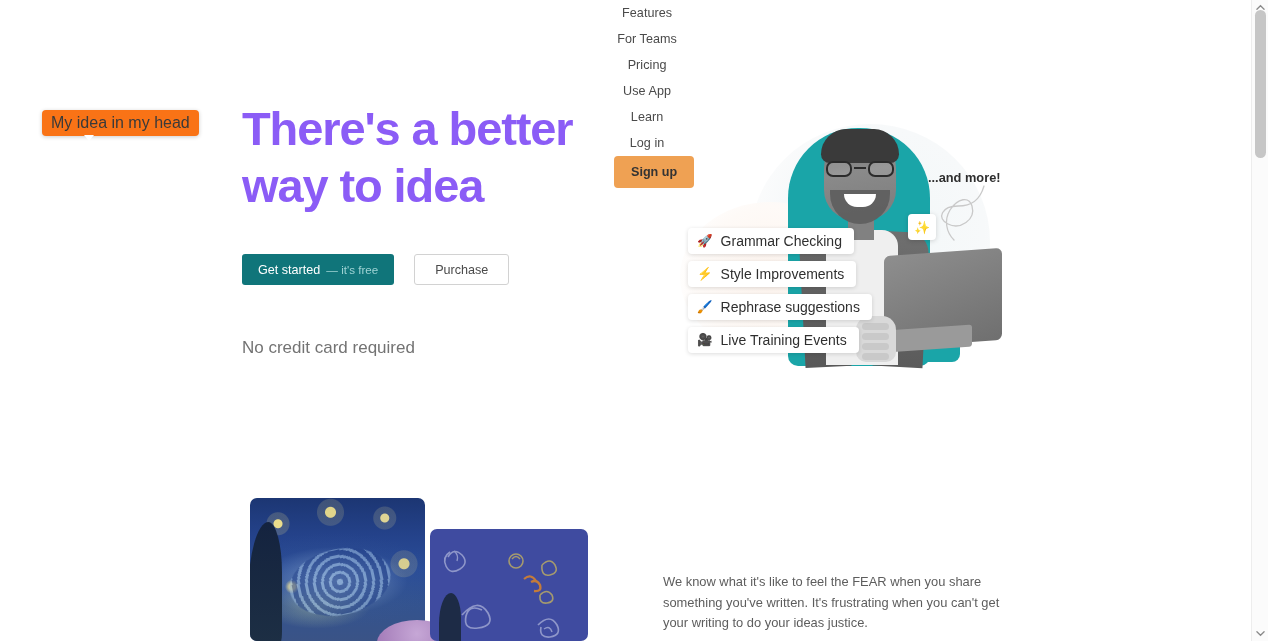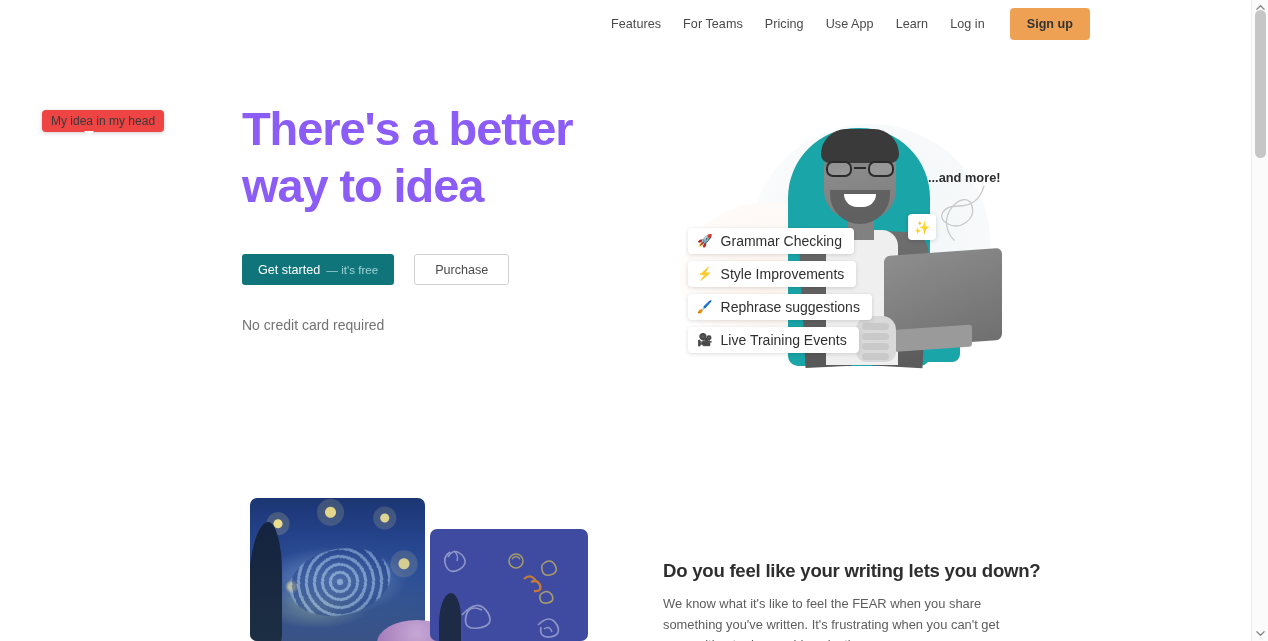--- a/index.html
+++ b/index.html
@@ -38,21 +38,21 @@
     background: #0f8b8d;
     display: flex; align-items: center; justify-content: center;
     flex: none;
   }
   .brand-name {
     font-size: 16.5px; font-weight: bold; color: #3b3b3b;
     letter-spacing: -0.1px; white-space: nowrap;
   }
   .nav {
     position: absolute; left: 600px; top: 0; height: 48px;
-    display: flex; align-items: center; gap: 0px;
+    display: flex; align-items: center; gap: 0px; flex-direction: column;
   }
   .nav a {
     font-size: 12.6px; color: #4a4a4a; text-decoration: none;
     padding: 6px 11px; white-space: nowrap; letter-spacing: 0.05px;
   }
   .signup {
     margin-left: 14px;
     background: #efa153; color: #333333;
     font-size: 12.6px; font-weight: bold;
     padding: 9px 17px; border-radius: 4px;
@@ -80,21 +80,21 @@
     font-family: "Liberation Sans", sans-serif; white-space: nowrap;
   }
   .btn-primary .lbl { font-weight: normal; }
   .btn-primary .sub { color: #9fd3d4; font-weight: normal; font-size: 11.6px; }
   .btn-secondary {
     background: #ffffff; color: #4a4a4a; border: 1px solid #d2d2d2;
     padding: 0 20px; height: 31px; border-radius: 3px;
     font-size: 12.6px; cursor: pointer;
     font-family: "Liberation Sans", sans-serif; white-space: nowrap;
   }
-  .hero-note { margin-top: 32px; font-size: 14px; color: #737373; }
+  .hero-note { margin-top: 53px; font-size: 17px; color: #737373; }
 
   
   .hero-art {
     position: absolute; left: 660px; top: 92px;
     width: 370px; height: 300px;
   }
   .art-blob {
     position: absolute; left: 90px; top: 32px;
     width: 240px; height: 235px; border-radius: 50%;
     background: radial-gradient(circle at 55% 45%, #f2f7f8 0%, #f7f9fa 55%, #fdfdfd 78%, #ffffff 100%);
@@ -241,23 +241,23 @@
     filter: blur(0.6px);
     transform: rotate(-12deg);
   }
   .cypress {
     position: absolute; left: -2px; bottom: -6px; width: 34px; height: 125px;
     background: linear-gradient(180deg,#14233f,#1d2f44);
     border-radius: 60% 40% 12% 12%;
   }
   .img-caption {
     position: absolute; left: 42px; top: 110px;
-    background: #ef4444; border-radius: 4px;
+    background: #f97316; border-radius: 4px;
     box-shadow: 0 1px 4px rgba(0,0,0,.2);
-    padding: 4px 9px; font-size: 12px; color: #3a3a3a;
+    padding: 4px 9px; font-size: 16px; color: #3a3a3a;
     white-space: nowrap; z-index: 6;
   }
   .img-caption::after {
     content: ""; position: absolute; left: 42px; bottom: -5px;
     border-left: 5px solid transparent; border-right: 5px solid transparent;
     border-top: 6px solid #ffffff;
   }
   .lower-img2 {
     position: absolute; left: 430px; top: 529px;
     width: 158px; height: 112px;
@@ -415,21 +415,20 @@
       <path d="M101 53 q6 -3 9 3 q2 7 -6 6" stroke="#c47b3a" stroke-width="2.4" fill="none"></path>
       <path d="M94 50 q7 -6 12 2" stroke="#c47b3a" stroke-width="2.2" fill="none"></path>
       <path d="M110 66 q7 -7 12 0 q3 7 -5 8 q-8 1 -7 -8" stroke="#a59a6e" stroke-width="1.6" fill="none"></path>
       <path d="M32 86 q16 -18 26 -2 q7 13 -10 15 q-15 2 -12 -12 q3 -12 16 -6" stroke="#8e96c9" stroke-width="1.7" fill="none"></path>
       <path d="M108 96 q12 -12 19 0 q5 10 -7 12 q-11 1 -9 -10" stroke="#8e96c9" stroke-width="1.7" fill="none"></path>
       <path d="M114 100 q6 -4 8 3" stroke="#8e96c9" stroke-width="1.5" fill="none"></path>
     </svg>
   </div>
 
   <div class="lower-text">
-    <h2 class="lower-h2">Do you feel like your writing lets you down?</h2>
     <p class="lower-p">We know what it's like to feel the FEAR when you share something you've written. It's frustrating when you can't get your writing to do your ideas justice.</p>
   </div>
 
   <div class="scrollbar">
     <svg class="scroll-up" viewBox="0 0 10 7">
       <path d="M1 5.5 L5 1.5 L9 5.5" stroke="#8a8a8a" stroke-width="1.4" fill="none" stroke-linecap="round"></path>
     </svg>
     <div class="scroll-thumb"></div>
     <svg class="scroll-down" viewBox="0 0 10 7">
       <path d="M1 1.5 L5 5.5 L9 1.5" stroke="#8a8a8a" stroke-width="1.4" fill="none" stroke-linecap="round"></path>

